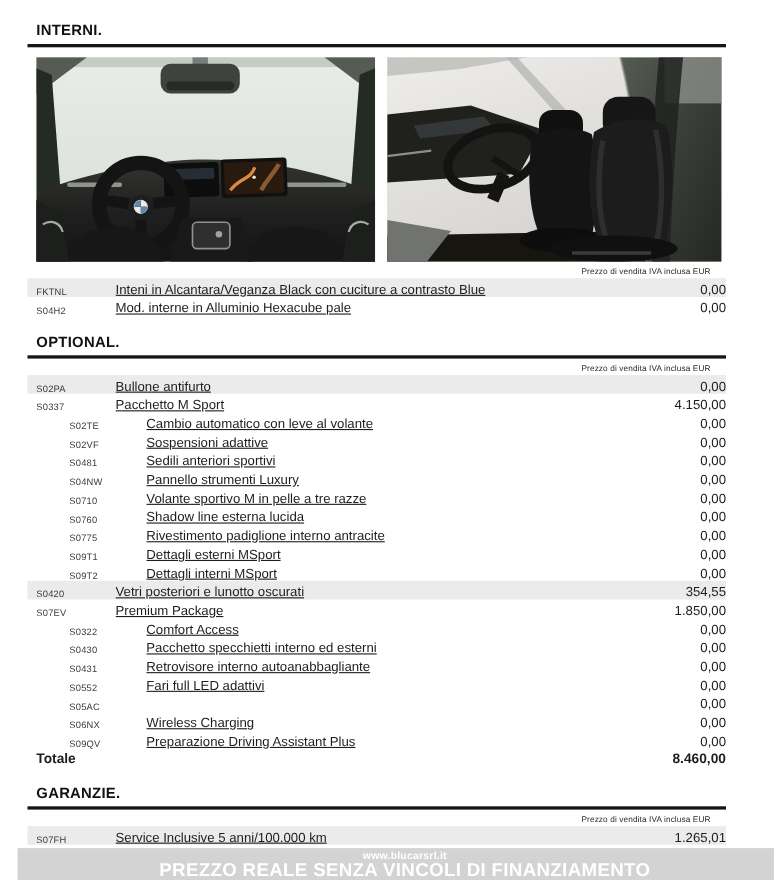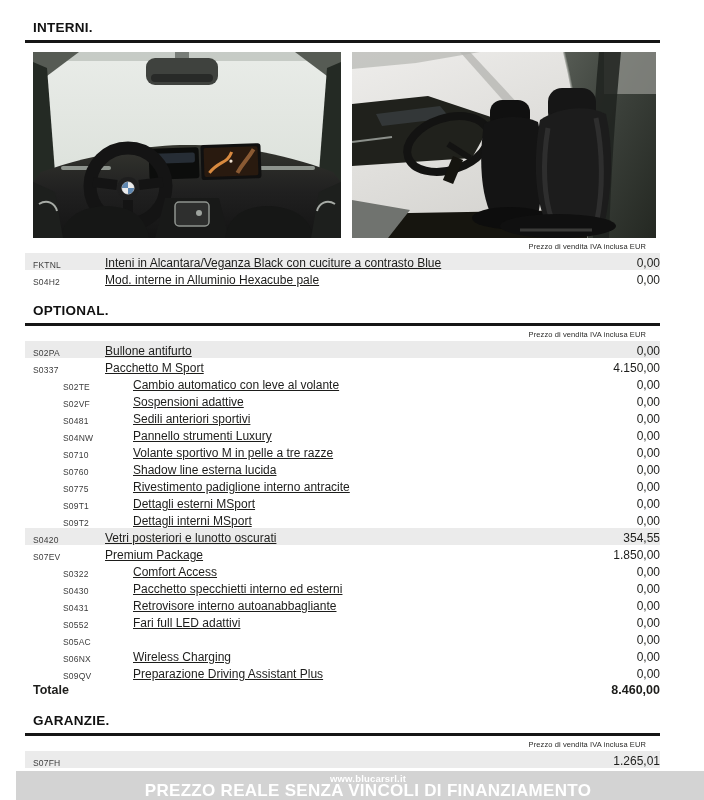--- a/index.html
+++ b/index.html
@@ -274,20 +274,21 @@
     </div>
   </div>
 
   <div class="sec garanzie">
     <div class="section-title">GARANZIE.</div>
     <div class="rule"></div>
     <div class="price-head">Prezzo di vendita IVA inclusa EUR</div>
     <div>
         <div class="row l0 shaded">
           <span class="code">S07FH</span>
+          <span class="desc">Service Inclusive 5 anni/100.000 km</span>
           <span class="price">1.265,01</span>
         </div>
       </div>
     <div class="total-row">
       <span class="t-label">Totale</span>
       <span class="t-value">1.265,01</span>
     </div>
   </div>
 
 </div>

